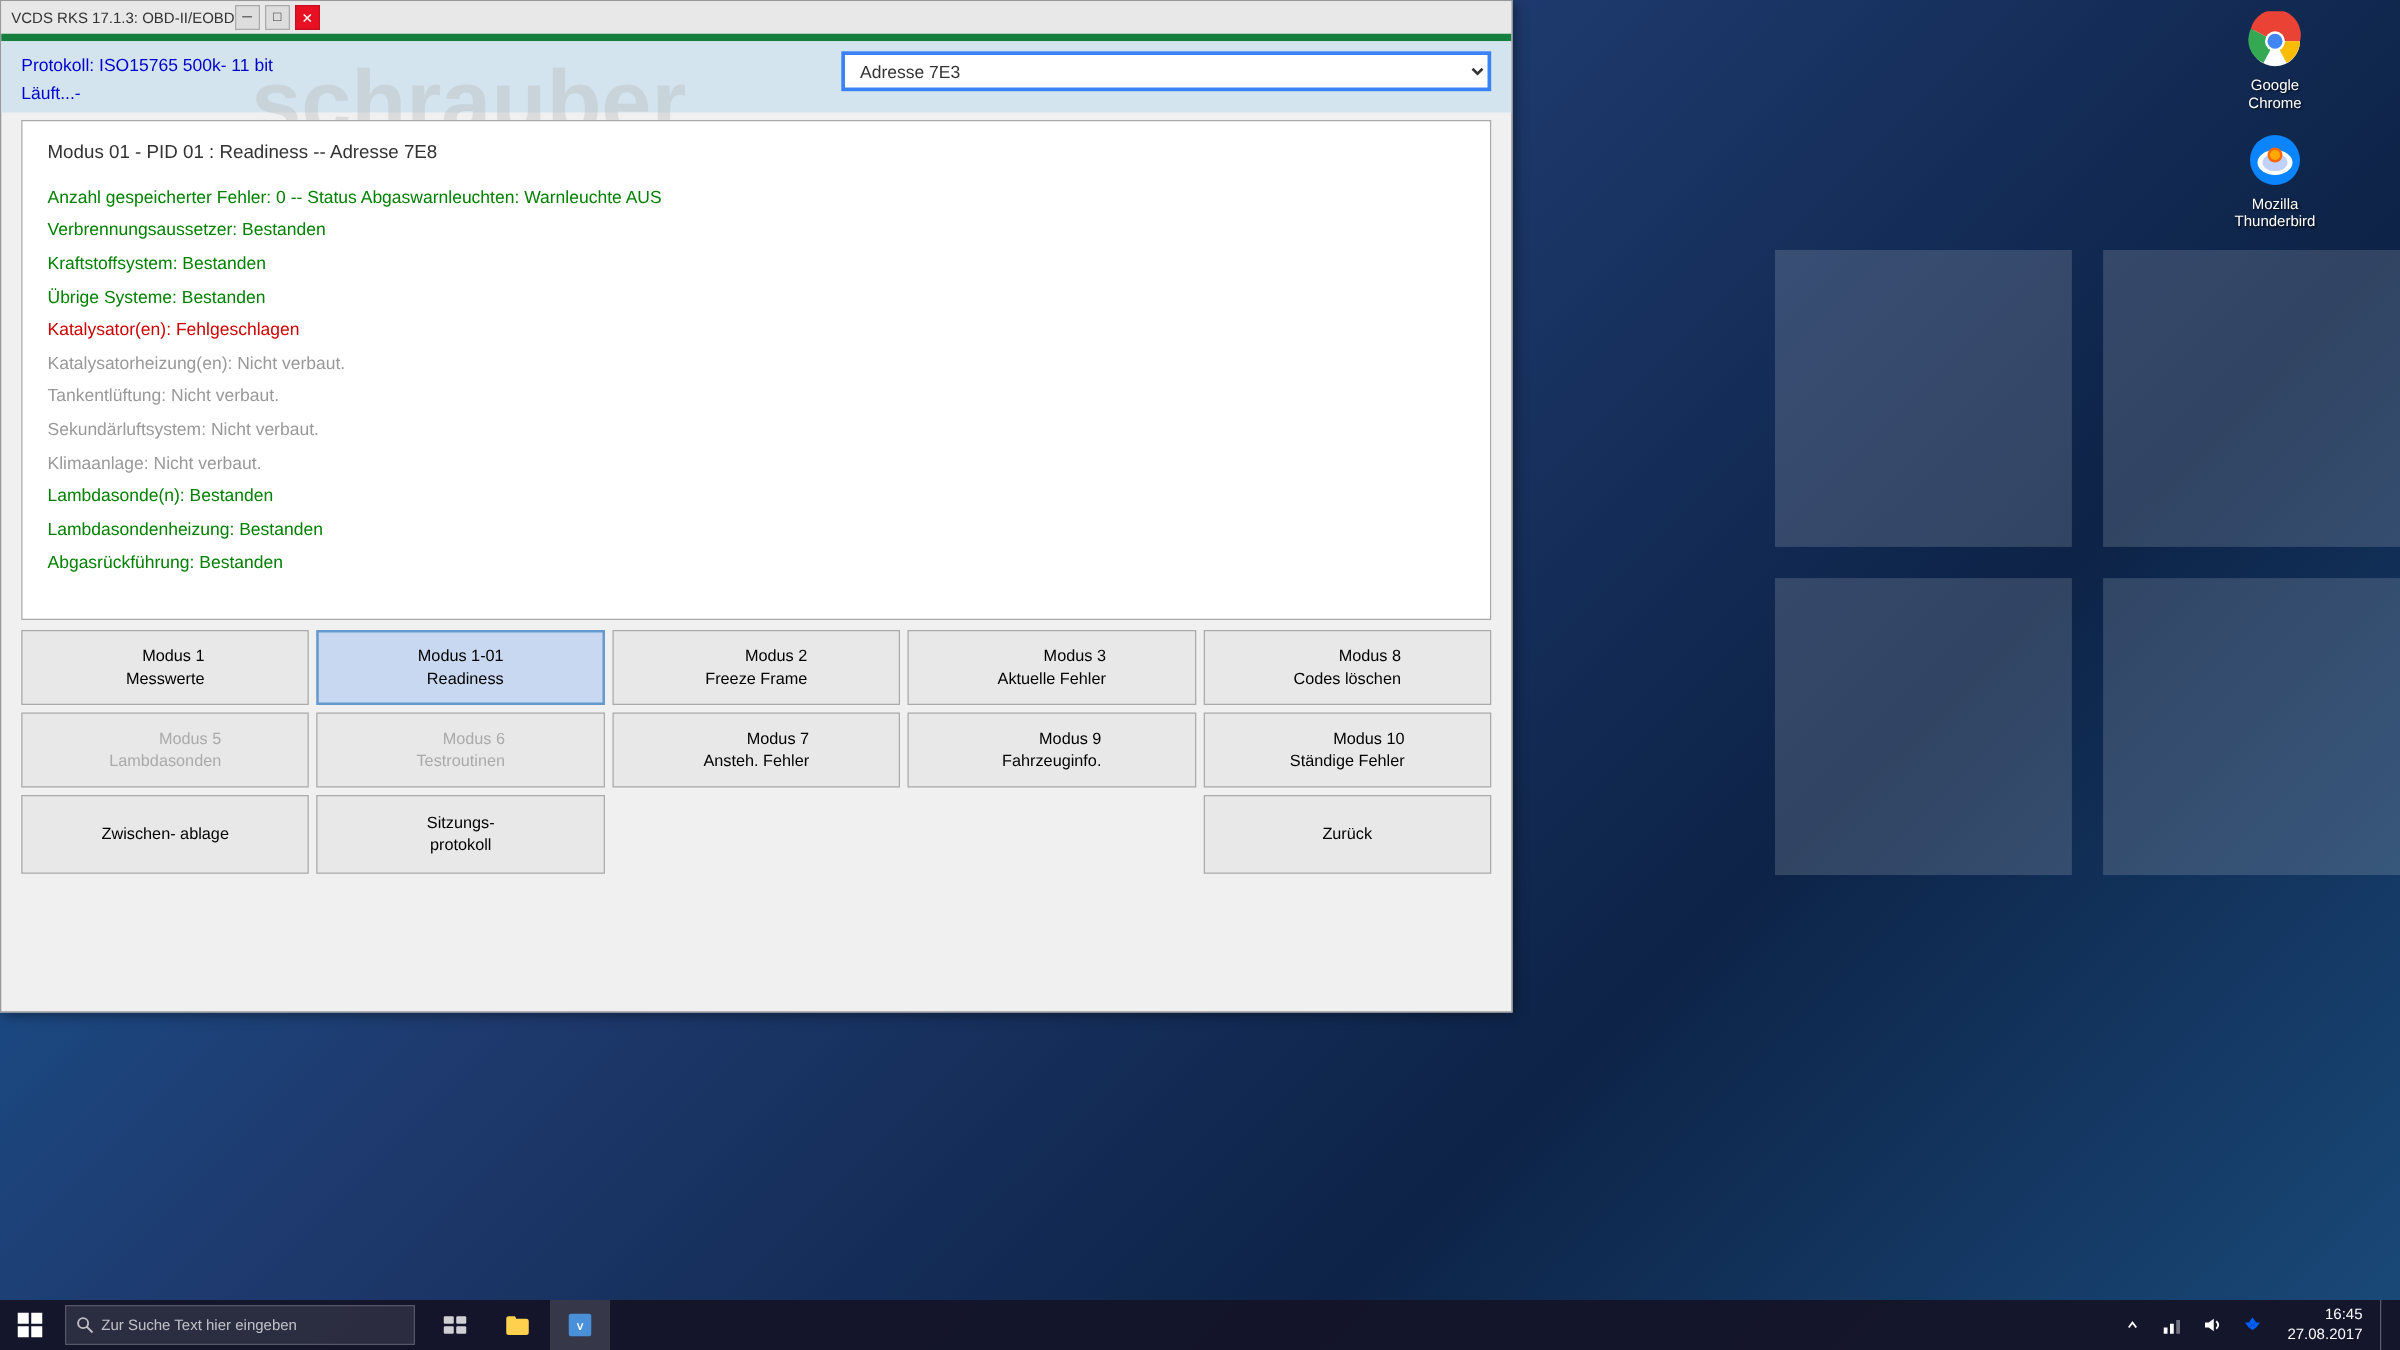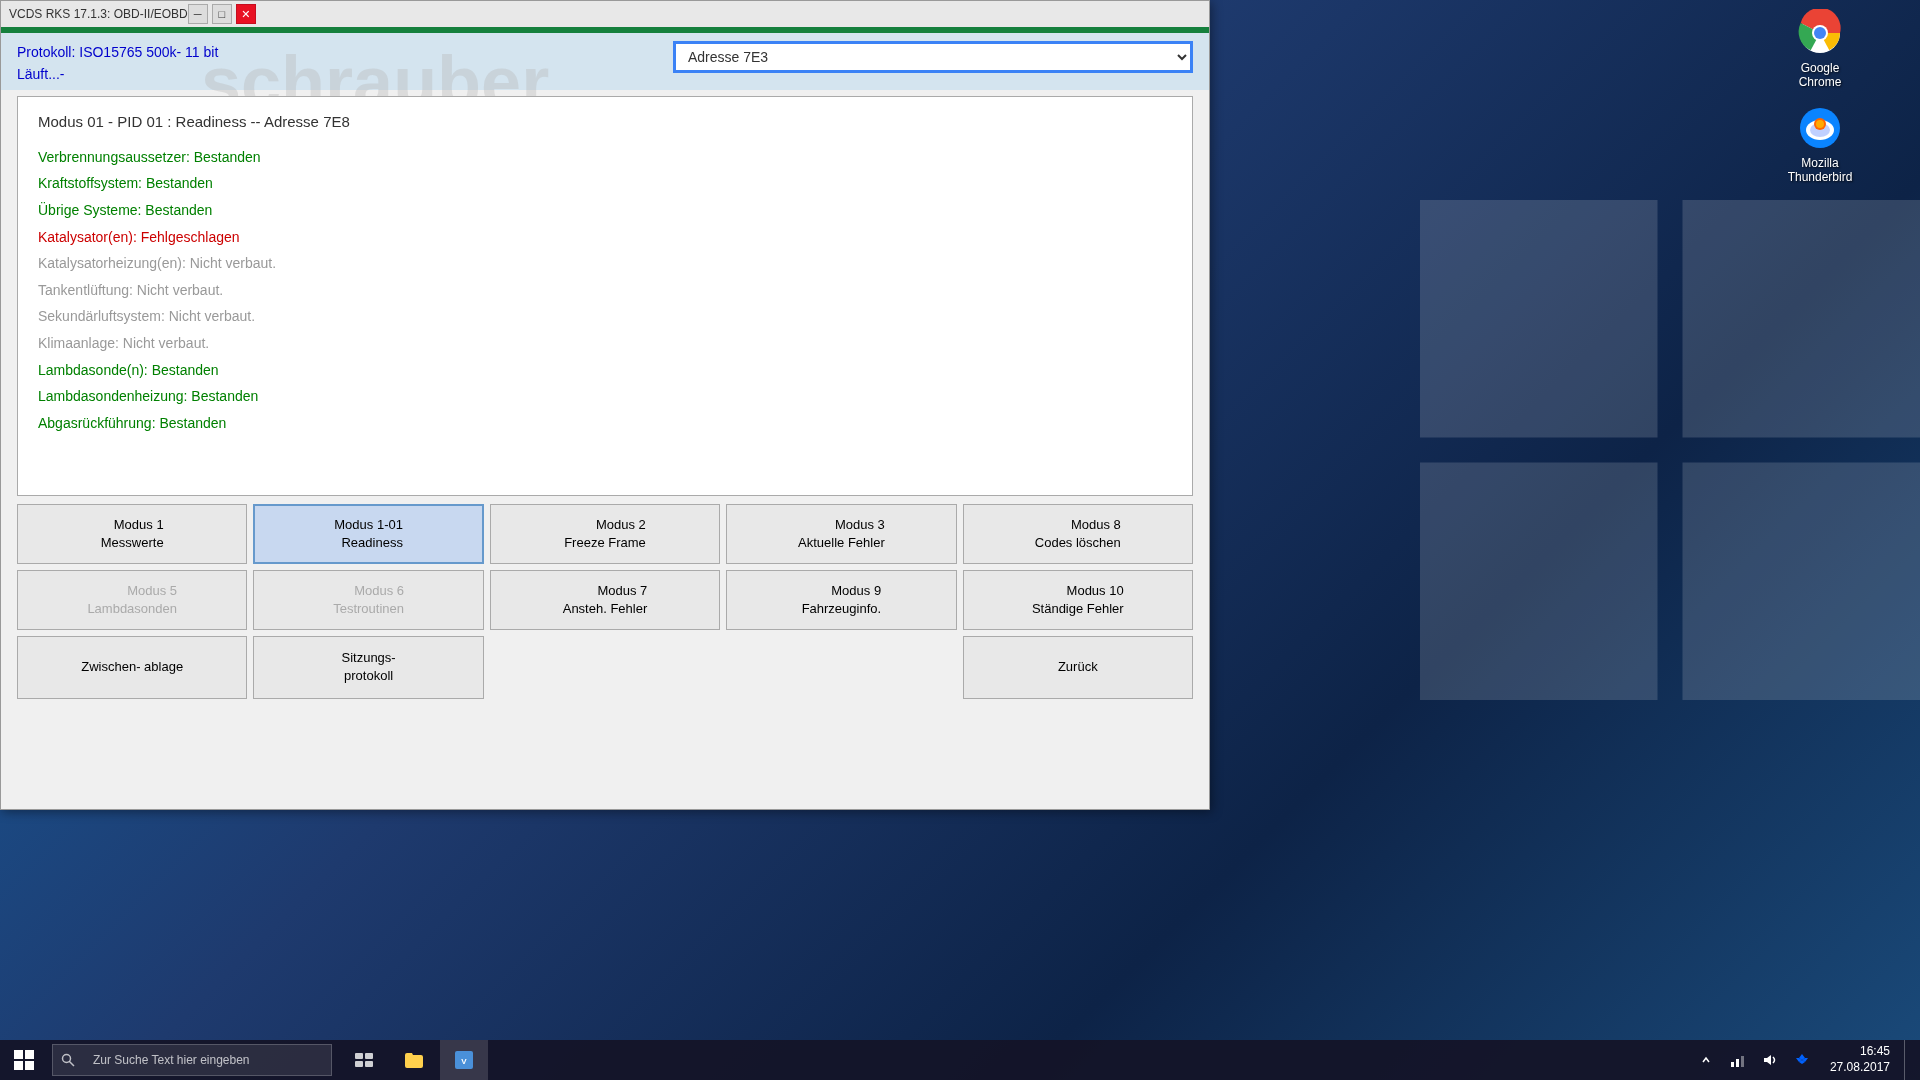--- a/index.html
+++ b/index.html
@@ -247,21 +247,21 @@
 
     .taskbar-search {
       display: flex;
       align-items: center;
       background: rgba(255,255,255,0.1);
       border: 1px solid rgba(255,255,255,0.2);
       height: 32px;
       width: 280px;
       margin: 0 4px;
       padding: 0 8px;
-      gap: 18px;
+      gap: 6px;
     }
 
     .taskbar-search input {
       background: transparent;
       border: none;
       outline: none;
       color: white;
       font-size: 12px;
       width: 200px;
     }
@@ -386,20 +386,21 @@
           <option>Adresse 7E3</option>
         </select>
       </div>
     </div>
 
     <div class="watermark">schrauber</div>
 
     <div class="data-panel">
       <div class="panel-title">Modus 01 - PID 01 : Readiness  --  Adresse 7E8</div>
       <div id="data-lines-container">
+          <div class="data-line green">Anzahl gespeicherter Fehler: 0  --  Status Abgaswarnleuchten: Warnleuchte AUS</div>
           <div class="data-line green">Verbrennungsaussetzer:  Bestanden</div>
           <div class="data-line green">Kraftstoffsystem:  Bestanden</div>
           <div class="data-line green">Übrige Systeme:  Bestanden</div>
           <div class="data-line red">Katalysator(en):  Fehlgeschlagen</div>
           <div class="data-line gray">Katalysatorheizung(en): Nicht verbaut.</div>
           <div class="data-line gray">Tankentlüftung: Nicht verbaut.</div>
           <div class="data-line gray">Sekundärluftsystem: Nicht verbaut.</div>
           <div class="data-line gray">Klimaanlage: Nicht verbaut.</div>
           <div class="data-line green">Lambdasonde(n):  Bestanden</div>
           <div class="data-line green">Lambdasondenheizung:  Bestanden</div>

